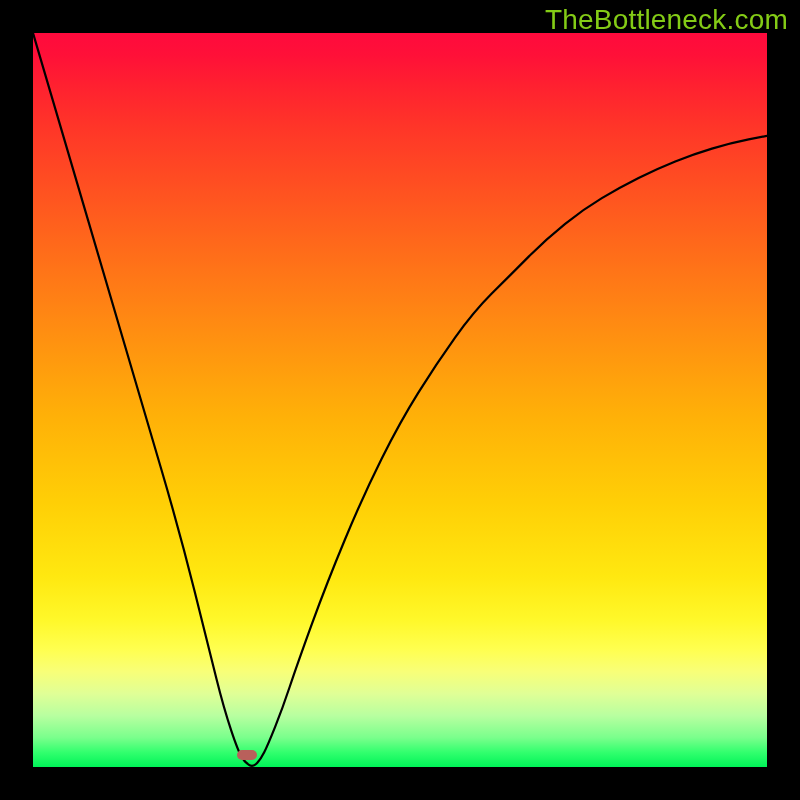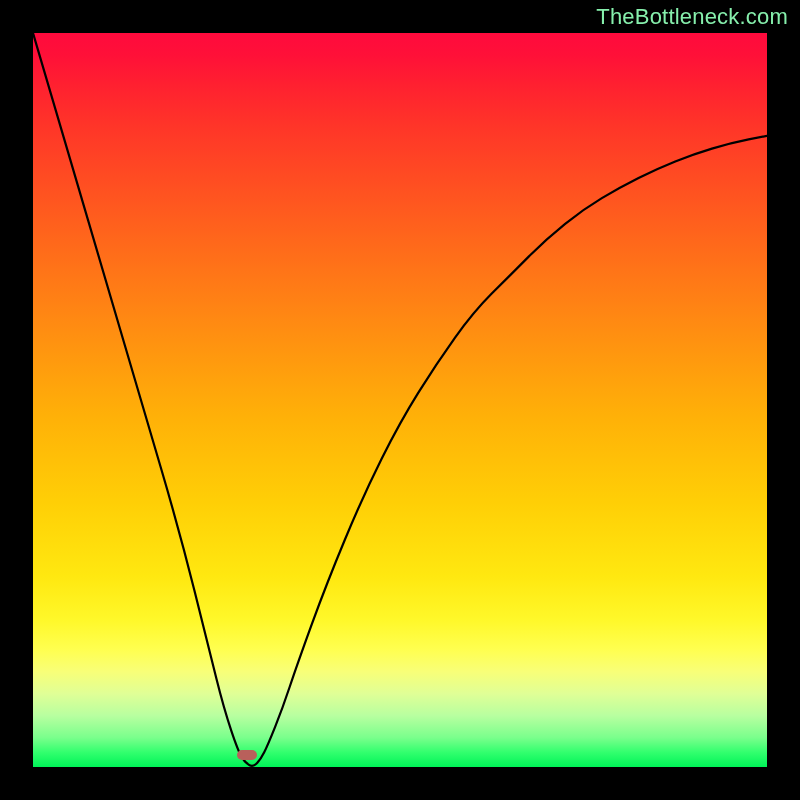--- a/index.html
+++ b/index.html
@@ -58,22 +58,22 @@
     width: 20px;
     height: 10px;
     border-radius: 6px;
     background: #b9605b;
     transform: translate(-50%, -50%);
   }
   .watermark {
     position: absolute;
     top: 4px;
     right: 12px;
-    color: #86efac;
-    font-size: 22px;
+    color: #84cc16;
+    font-size: 28px;
     font-weight: 500;
     letter-spacing: 0.2px;
   }
 </style>
 </head>
 <body>
 
 <div class="frame">
   <div class="plot">
     <svg class="curve" viewBox="0 0 734 734" preserveAspectRatio="none">

